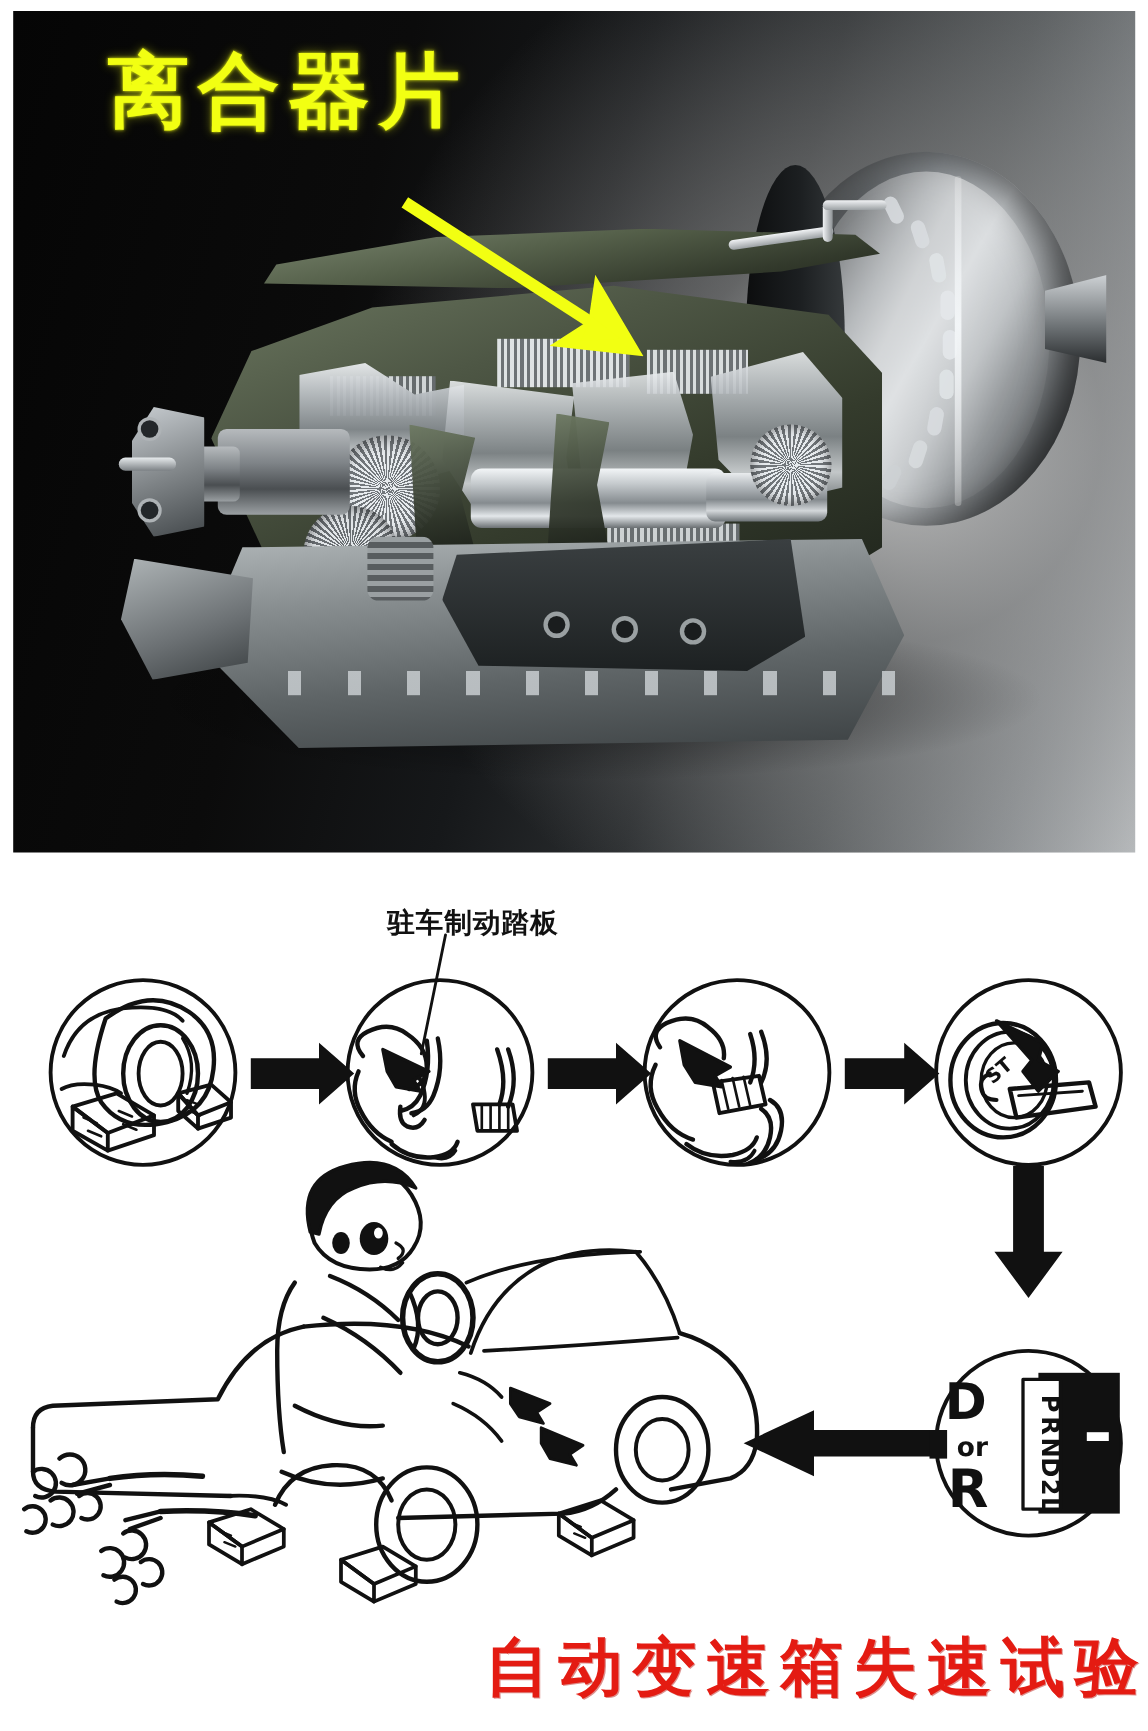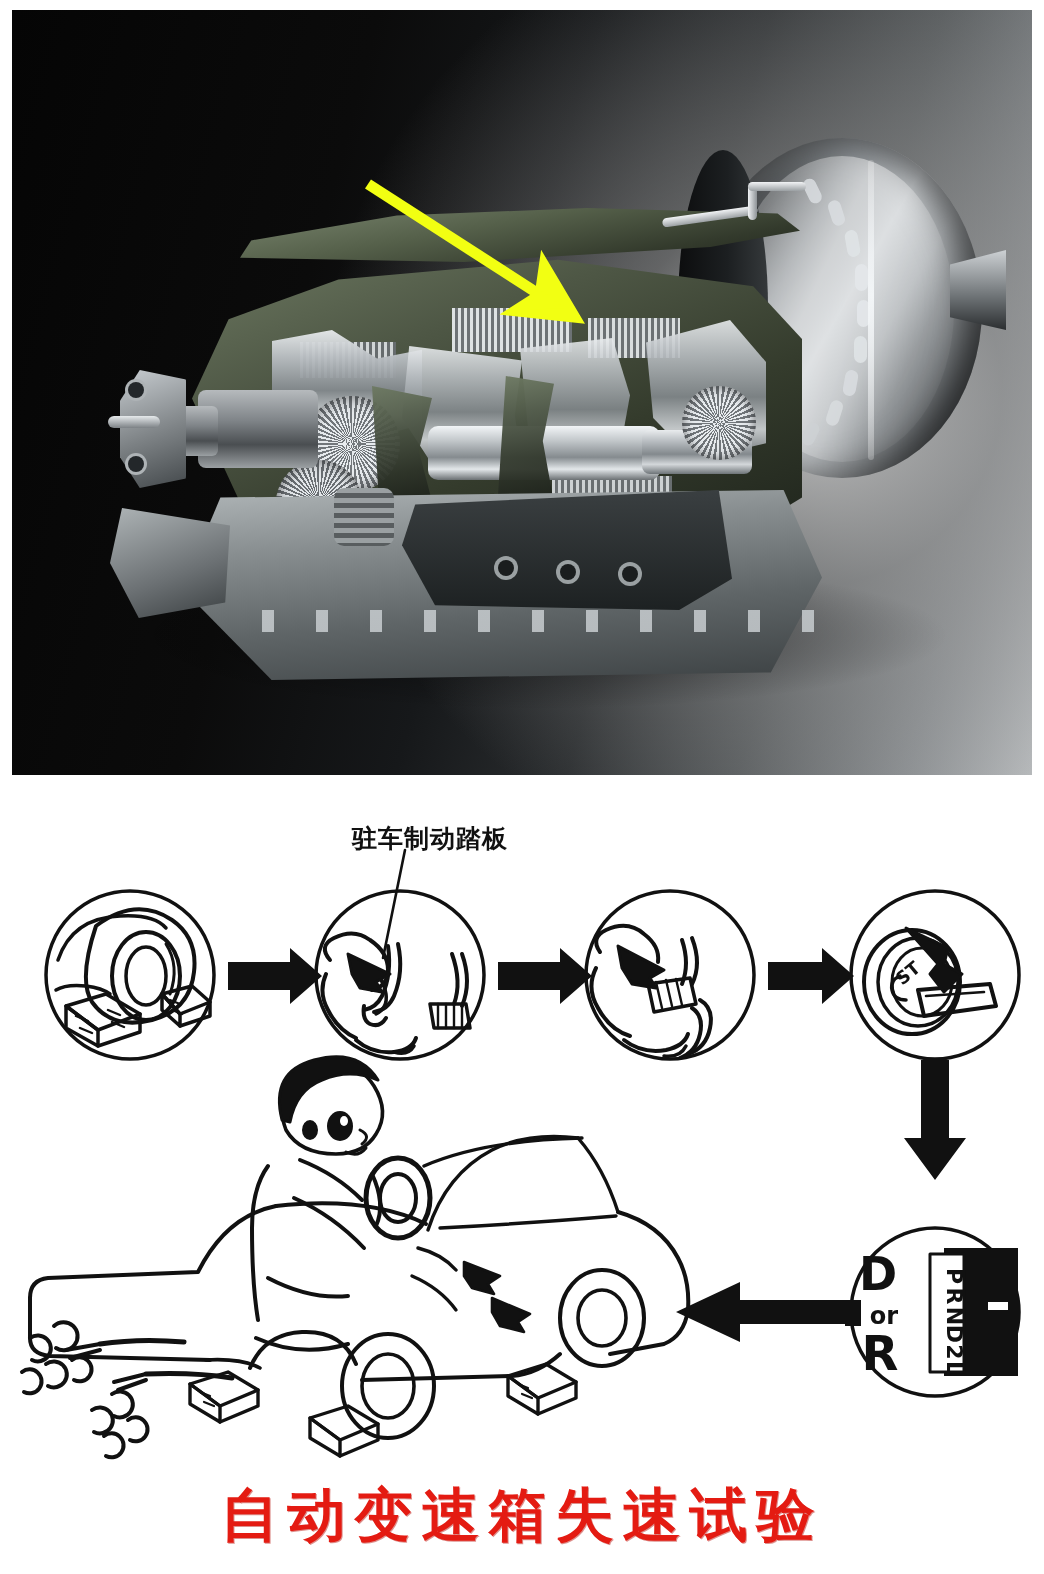--- a/index.html
+++ b/index.html
@@ -25,21 +25,21 @@
   .darkmetal{position:absolute;background:linear-gradient(180deg,#b6babd 0%,#7e8387 40%,#4a4e51 70%,#9ba0a3 100%);}
   .shadow-soft{position:absolute;background:radial-gradient(ellipse at center,rgba(0,0,0,.55) 0%,rgba(0,0,0,0) 70%);}
 
   
   #diagram{position:absolute;left:0;top:778px;width:1044px;height:796px;background:#fff;}
   #svg-diagram{position:absolute;left:0;top:0;}
 
   #label-brake{position:absolute;left:352px;top:822px;font-size:25px;font-weight:700;color:#111;
     letter-spacing:1px;font-family:"DejaVu Sans","Liberation Sans",sans-serif;white-space:nowrap;}
 
-  #caption{position:absolute;left:0;top:1486px;width:1044px;text-align:center;font-size:58px;
+  #caption{position:absolute;left:0;top:1486px;width:1044px;text-align:right;font-size:58px;
     font-weight:700;color:#e41b12;letter-spacing:9px;line-height:1;
     font-family:"DejaVu Sans","Liberation Sans",sans-serif;
     text-shadow:1px 1px 0 rgba(180,10,5,.45);}
 
   .gear-letters{font-family:"DejaVu Sans","Liberation Sans",sans-serif;font-weight:700;}
 </style>
 </head>
 <body>
 
 <div id="page">
@@ -161,20 +161,21 @@
     <svg id="photo-arrow" viewBox="0 0 250 160">
       <defs>
         <marker id="yhead" markerWidth="7" markerHeight="7" refX="3" refY="3.5" orient="auto">
           <polygon points="0,0 7,3.5 0,7 1.6,3.5" fill="#f2ff12"></polygon>
         </marker>
       </defs>
       <line x1="26" y1="14" x2="206" y2="130" stroke="#f2ff12" stroke-width="11" marker-end="url(#yhead)"></line>
       <polygon points="196,118 222,138 186,140" fill="#f2ff12"></polygon>
     </svg>
 
+    <div id="photo-title">离合器片</div>
   </div>
 
   <div id="diagram">
 
     <svg id="svg-diagram" width="1044" height="796" viewBox="0 0 1044 796">
       <g fill="none" stroke="#111" stroke-width="3" stroke-linecap="round" stroke-linejoin="round">
 
         <path d="M405 72 L383 180" stroke-width="2.6"></path>
 
         <g>

